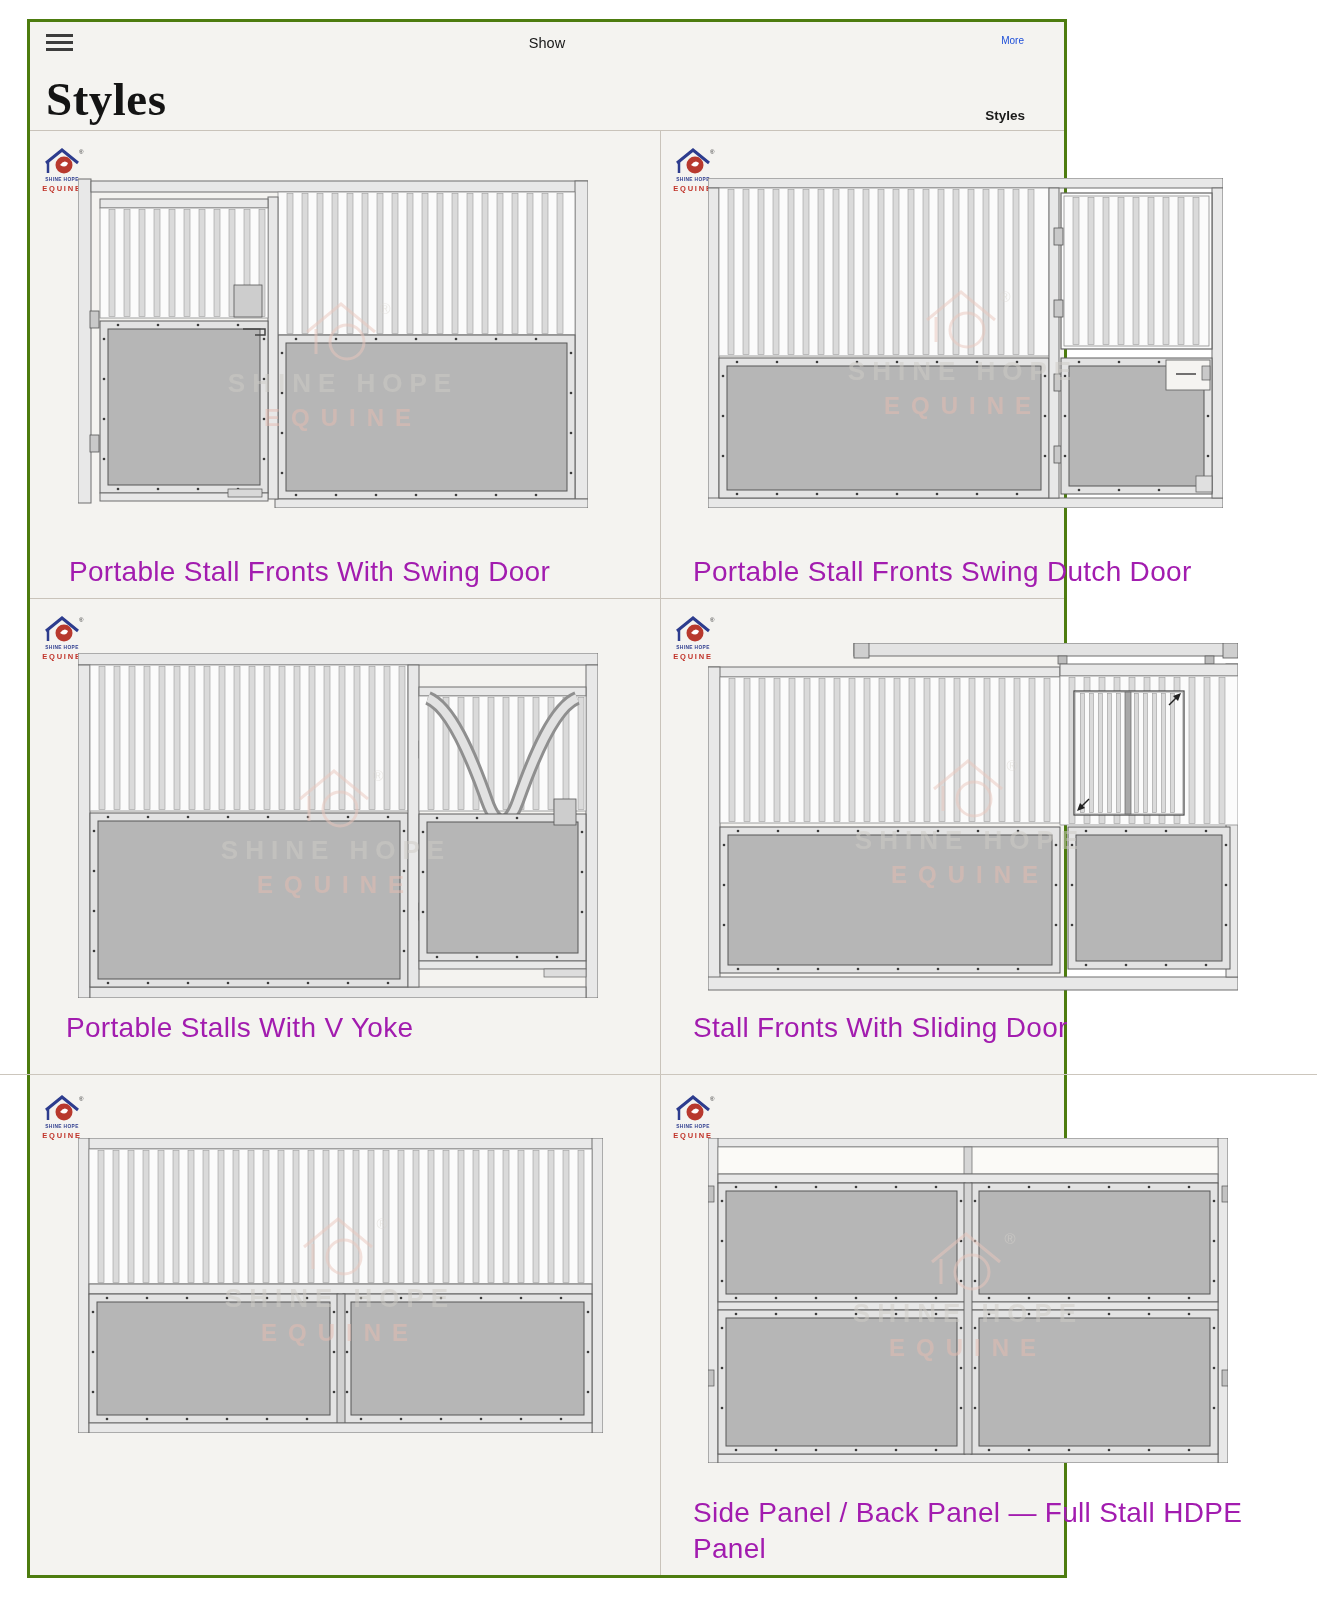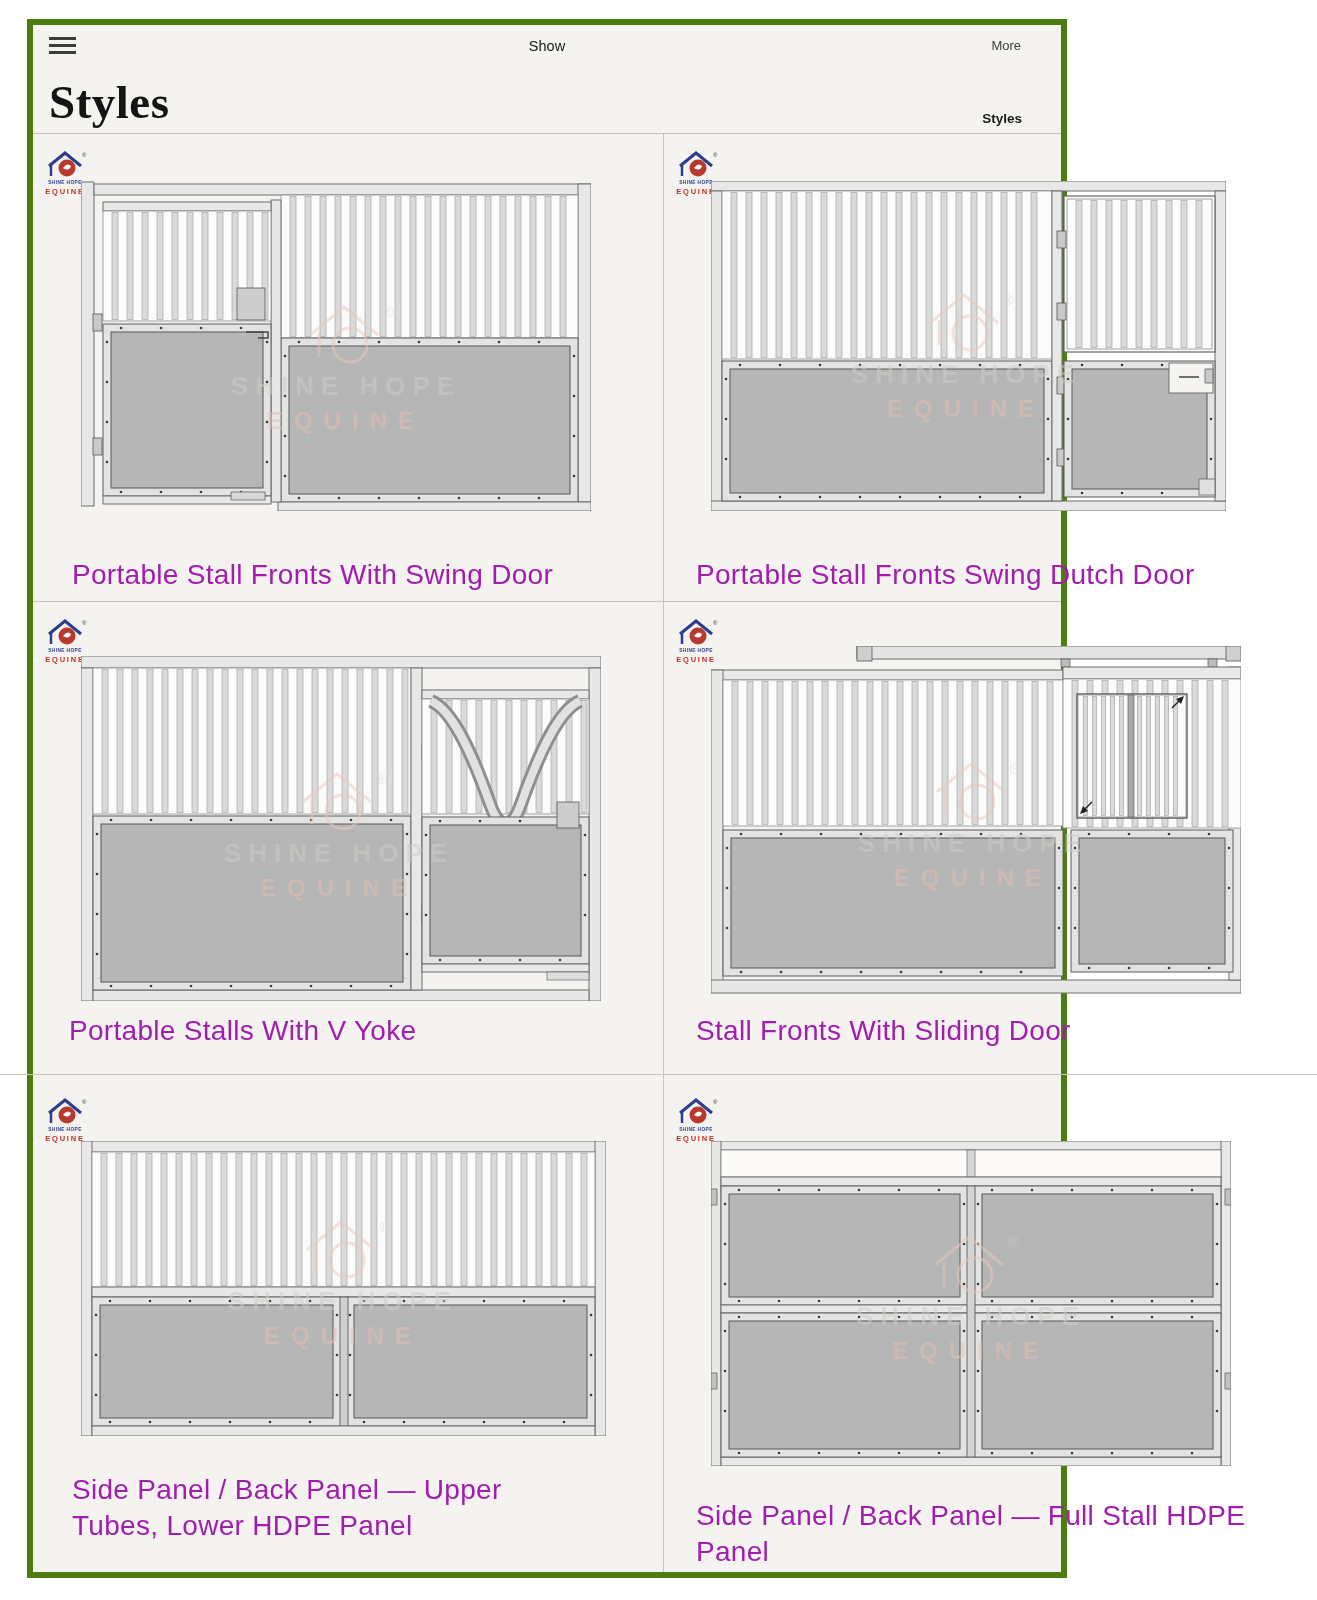--- a/index.html
+++ b/index.html
@@ -1,25 +1,25 @@
 <!DOCTYPE html>
 <html><head>
 <meta charset="utf-8">
 <style>
   html,body{margin:0;padding:0;background:#ffffff;}
   .page{position:relative;width:1317px;height:1600px;background:#ffffff;
         font-family:"Liberation Sans",sans-serif;overflow:hidden;}
   .content{position:absolute;left:27px;top:19px;width:1040px;height:1559px;
-        background:#f4f3f0;border:6px solid #4d7c0f;box-sizing:border-box;}
+        background:#f4f3f0;border:3px solid #4d7c0f;box-sizing:border-box;}
   
   .burger{position:absolute;left:16px;top:12px;width:27px;height:20px;cursor:pointer;}
   .burger span{display:block;width:27px;height:2.6px;background:#3c3c3c;margin-bottom:4.4px;}
   .nav-center{position:absolute;left:0;right:0;top:13px;text-align:center;
         font-size:14.5px;color:#161616;}
-  .nav-more{position:absolute;right:40px;top:13px;font-size:13px;color:#404040;cursor:pointer;}
+  .nav-more{position:absolute;right:40px;top:13px;font-size:10px;color:#1d4ed8;cursor:pointer;}
   .big-title{position:absolute;left:16px;top:50px;font-family:"Liberation Serif",serif;
         font-weight:700;font-size:47px;color:#141414;letter-spacing:.5px;}
   .side-title{position:absolute;right:39px;top:86px;font-size:13.5px;color:#1a1a1a;font-weight:700;}
   
   .hline{position:absolute;left:0;right:0;height:1px;background:#c9c3ba;}
   .vline{position:absolute;top:108px;bottom:0;left:630px;width:1px;background:#c9c3ba;}
   .bleed{position:absolute;left:0;top:1074px;width:1317px;height:1px;background:#ccc6bd;}
   
   .cell{position:absolute;}
   .c1{left:0;top:108px;width:630px;height:468px;}
@@ -633,21 +633,20 @@
               <g fill="none" stroke="#eac7bd" stroke-width="3">
                 <path d="M226,109 L260,81 L294,109"></path>
                 <path d="M235,106 L235,131"></path>
                 <circle cx="266" cy="119" r="17"></circle>
               </g>
               <text x="304" y="91" font-size="15" fill="#d9d5cf">®</text>
               <text x="262" y="169" font-size="26" font-weight="bold" letter-spacing="7" fill="#cfccc6">SHINE HOPE</text>
               <text x="262" y="203" font-size="24" font-weight="bold" letter-spacing="11" fill="#e7bcb1">EQUINE</text>
             </g>
           </svg></div>
-      <div class="caption p5">Side Panel / Back Panel — Upper Tubes, Lower HDPE Panel</div>
     </section>
 
     <section class="cell c6">
       <div class="logo">
         <svg viewBox="0 0 44 50" width="44" height="50">
           <path d="M6,18 L22,5 L38,18" fill="none" stroke="#2d3c8e" stroke-width="3"></path>
           <path d="M8,17 L8,28" stroke="#2d3c8e" stroke-width="2.5"></path>
           <circle cx="24" cy="20" r="8.5" fill="#b8392e"></circle>
           <path d="M20,20 q4,-6 8,-2 q-2,6 -8,2" fill="#ffffff"></path>
           <text x="39" y="9" font-size="6" fill="#333333">®</text>

